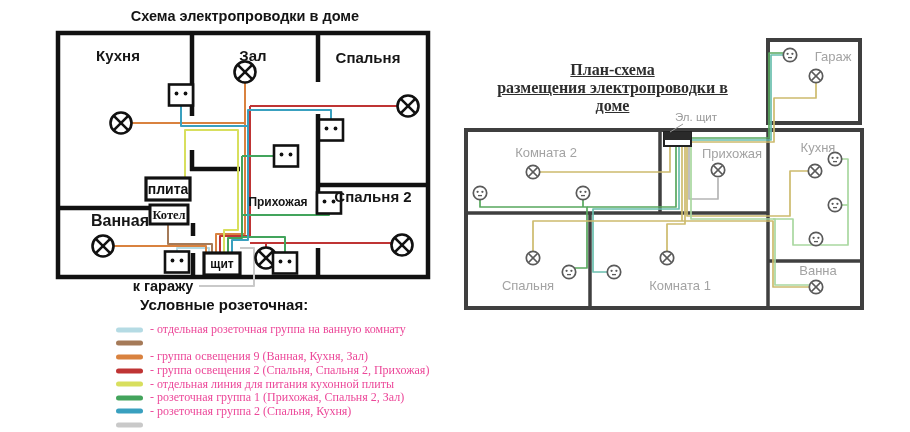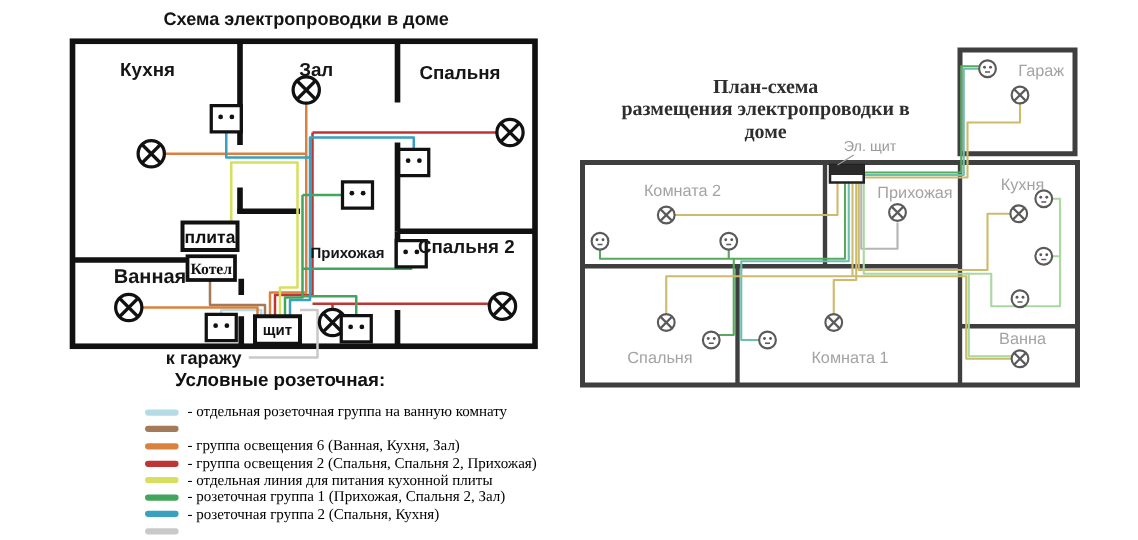--- a/index.html
+++ b/index.html
@@ -1,40 +1,40 @@
 <!DOCTYPE html>
 <html><head>
 <meta charset="utf-8">
 <style>
   html,body{margin:0;padding:0;background:#fff;}
   .canvas{position:relative;width:910px;height:432px;background:#fff;overflow:hidden;
           font-family:"Liberation Sans",sans-serif;}
   .ltitle{position:absolute;left:100px;top:8px;width:290px;text-align:center;
           font:700 14.5px "Liberation Sans",sans-serif;color:#141414;}
   .rtitle{position:absolute;left:480px;top:61px;width:265px;text-align:center;
-          font:700 16px "Liberation Serif",serif;color:#2e2e2e;line-height:1.12;}
+          font:700 16px "Liberation Serif",serif;color:#2e2e2e;line-height:1.12;text-decoration:underline;}
   svg.lsvg{position:absolute;left:0;top:0;}
   svg.rsvg{position:absolute;left:455px;top:30px;}
   .wall{stroke:#111;stroke-width:4.5;fill:none;stroke-linecap:butt;}
   .wire{fill:none;stroke-width:2;stroke-linejoin:round;}
   .rwall{stroke:#3f3f3f;fill:none;}
   .rwire{fill:none;stroke-width:1.7;stroke-linejoin:round;}
   .rm{font:600 15px "Liberation Sans",sans-serif;fill:#161616;text-anchor:middle;}
   .rm-big{font:600 16px "Liberation Sans",sans-serif;fill:#161616;text-anchor:middle;}
   .rm-bold-sm{font:700 12px "Liberation Sans",sans-serif;fill:#161616;text-anchor:middle;}
   .eq-stove{font:600 14px "Liberation Sans",sans-serif;fill:#111;text-anchor:middle;}
   .eq-boiler{font:700 12.5px "Liberation Serif",serif;fill:#111;text-anchor:middle;}
   .eq-panel{font:700 12px "Liberation Sans",sans-serif;fill:#111;text-anchor:middle;}
   .eq-garage{font:600 14.5px "Liberation Sans",sans-serif;fill:#141414;text-anchor:middle;}
   .rrm{font:13px "Liberation Sans",sans-serif;fill:#a3a3a3;text-anchor:middle;}
   .rpanel-label{font:11.5px "Liberation Sans",sans-serif;fill:#9a9a9a;text-anchor:middle;}
   .legend{position:absolute;left:116px;top:296px;}
   .legend-title{font:700 15px "Liberation Sans",sans-serif;color:#111;margin:0 0 10px 24px;}
   .legend-row{display:flex;align-items:center;height:13.6px;}
-  .legend-label{font:12px "Liberation Serif",serif;color:#000000;margin-left:7px;white-space:nowrap;}
+  .legend-label{font:12px "Liberation Serif",serif;color:#ec4899;margin-left:7px;white-space:nowrap;}
 </style>
 </head>
 <body>
 
 <div class="canvas">
 
   <div class="ltitle">Схема электропроводки в доме</div>
 
   <svg class="lsvg" width="455" height="300" viewBox="0 0 455 300">
     <defs>
@@ -121,21 +121,21 @@
     </div>
     <div class="legend-row">
       <svg width="27" height="6">
           <rect width="27" height="5" y="0.5" rx="2.5" fill="#a57a58"></rect>
         </svg>
     </div>
     <div class="legend-row">
       <svg width="27" height="6">
           <rect width="27" height="5" y="0.5" rx="2.5" fill="#d9823f"></rect>
         </svg>
-      <span class="legend-label">- группа освещения 6 (Ванная, Кухня, Зал)</span>
+      <span class="legend-label">- группа освещения 9 (Ванная, Кухня, Зал)</span>
     </div>
     <div class="legend-row">
       <svg width="27" height="6">
           <rect width="27" height="5" y="0.5" rx="2.5" fill="#bf3434"></rect>
         </svg>
       <span class="legend-label">- группа освещения 2 (Спальня, Спальня 2, Прихожая)</span>
     </div>
     <div class="legend-row">
       <svg width="27" height="6">
           <rect width="27" height="5" y="0.5" rx="2.5" fill="#d8df5e"></rect>

